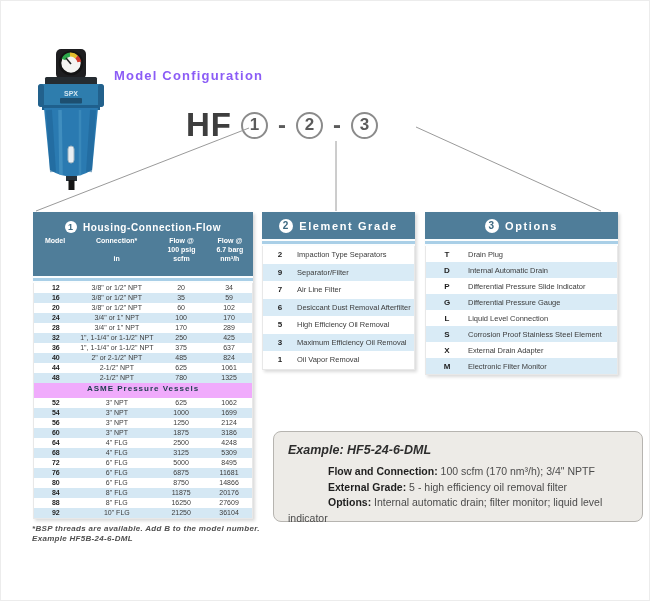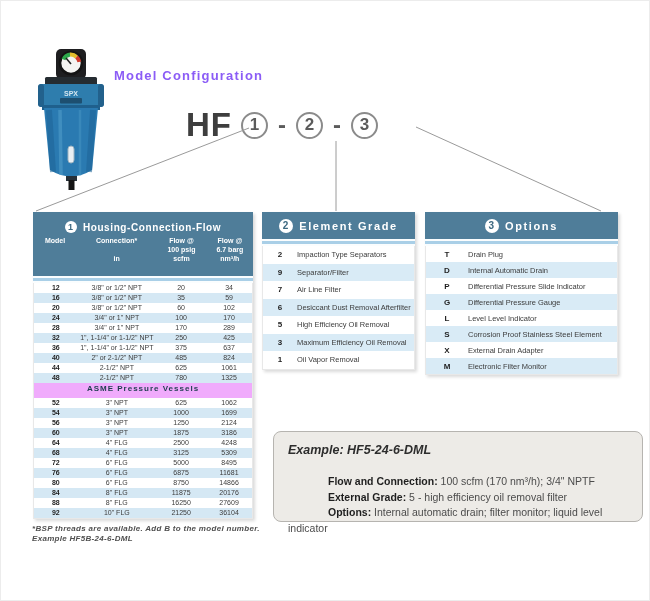--- a/index.html
+++ b/index.html
@@ -52,21 +52,21 @@
   .thead2 .wcircle{width:14px;height:14px;font-size:10px;}
   .erow{display:grid;align-items:center;font-size:7.5px;color:#3c3c3c;}
   #element .erow{grid-template-columns:34px 1fr;height:17.5px;}
   #options .erow{grid-template-columns:42px 1fr;height:16px;}
   .erow .code{font-weight:bold;text-align:center;color:#1e1e1e;font-size:8px;}
   .erow.alt{background:#d9ebf6;}
 
   
   .example-box{position:absolute;left:273px;top:431px;width:370px;height:91px;box-sizing:border-box;
     background:#edebe7;border:1px solid #b6b4b0;border-radius:8px;padding:11px 14px;}
-  .ex-title{font-style:italic;font-weight:bold;font-size:12.5px;color:#2d2d2d;margin-bottom:17px;}
+  .ex-title{font-style:italic;font-weight:bold;font-size:12.5px;color:#2d2d2d;margin-bottom:7px;}
   .ex-line{font-size:10.5px;color:#4c4c4c;line-height:15.5px;}
   .ex-line .lbl{font-weight:bold;color:#1e1e1e;padding-left:40px;}
 
   
   .footnote{position:absolute;left:32px;top:524px;font-size:8px;font-style:italic;font-weight:bold;
     color:#4f4f4f;line-height:10px;letter-spacing:0.3px;}
 </style>
 </head>
 <body>
 
@@ -350,21 +350,21 @@
       <div class="erow">
         <div class="code">P</div>
         <div>Differential Pressure Slide Indicator</div>
       </div>
       <div class="erow alt">
         <div class="code">G</div>
         <div>Differential Pressure Gauge</div>
       </div>
       <div class="erow">
         <div class="code">L</div>
-        <div>Level Level Indicator</div>
+        <div>Liquid Level Connection</div>
       </div>
       <div class="erow alt">
         <div class="code">S</div>
         <div>Corrosion Proof Stainless Steel Element</div>
       </div>
       <div class="erow">
         <div class="code">X</div>
         <div>External Drain Adapter</div>
       </div>
       <div class="erow alt">

